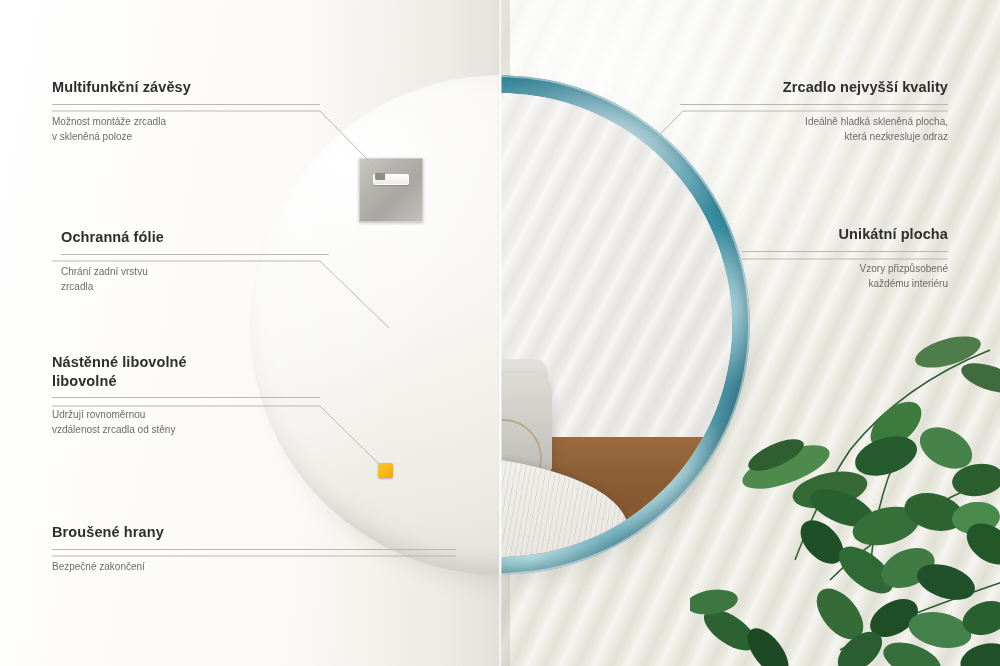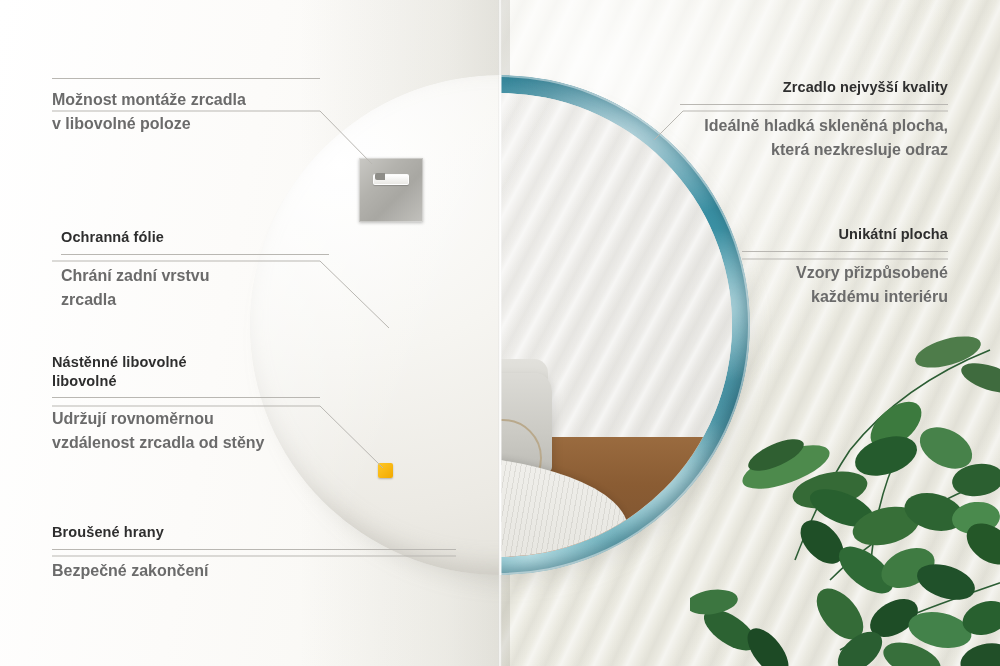--- a/index.html
+++ b/index.html
@@ -183,21 +183,21 @@
   
   .plant{position:absolute;left:690px;top:330px;width:320px;height:340px;z-index:8;}
 
   
   .callouts{position:absolute;inset:0;z-index:9;}
   .label{position:absolute;}
   .label h3{
     margin:0 0 7px 0;font-size:14.5px;font-weight:bold;color:#2e2e2e;letter-spacing:.1px;line-height:1.28;
   }
   .label p{
-    margin:9px 0 0 0;font-size:16px;color:#6b6b6b;line-height:1.5;font-weight:bold;
+    margin:9px 0 0 0;font-size:10px;color:#6b6b6b;line-height:1.5;font-weight:normal;
   }
   .label .rule{height:1px;background:#b9b7b2;width:100%;}
   .lbl-left{text-align:left;}
   .lbl-right{text-align:right;}
 
   .l1{left:52px;top:78px;width:268px;}
   .l2{left:61px;top:228px;width:268px;}
   .l3{left:52px;top:353px;width:268px;}
   .l4{left:52px;top:523px;width:404px;}
   .r1{left:680px;top:78px;width:268px;}
@@ -305,24 +305,25 @@
       <path d="M52 111 H320 L372 164"></path>
       <path d="M52 261 H320 L389 328"></path>
       <path d="M52 406 H320 L383 468"></path>
       <path d="M52 556 H456"></path>
       <path d="M948 111 H683 L654 140"></path>
       <path d="M948 259 H742"></path>
     </g>
   </svg>
 
   <div class="label lbl-left l1">
+    <h3>Multifunkční závěsy</h3>
     <div class="rule"></div>
     <p>
       <span>Možnost montáže zrcadla</span><br>
-      <span>v libovolné poloze</span>
+      <span>v skleněná poloze</span>
     </p>
   </div>
 
   <div class="label lbl-left l2">
     <h3>Ochranná fólie</h3>
     <div class="rule"></div>
     <p>
       <span>Chrání zadní vrstvu</span><br>
       <span>zrcadla</span>
     </p>

